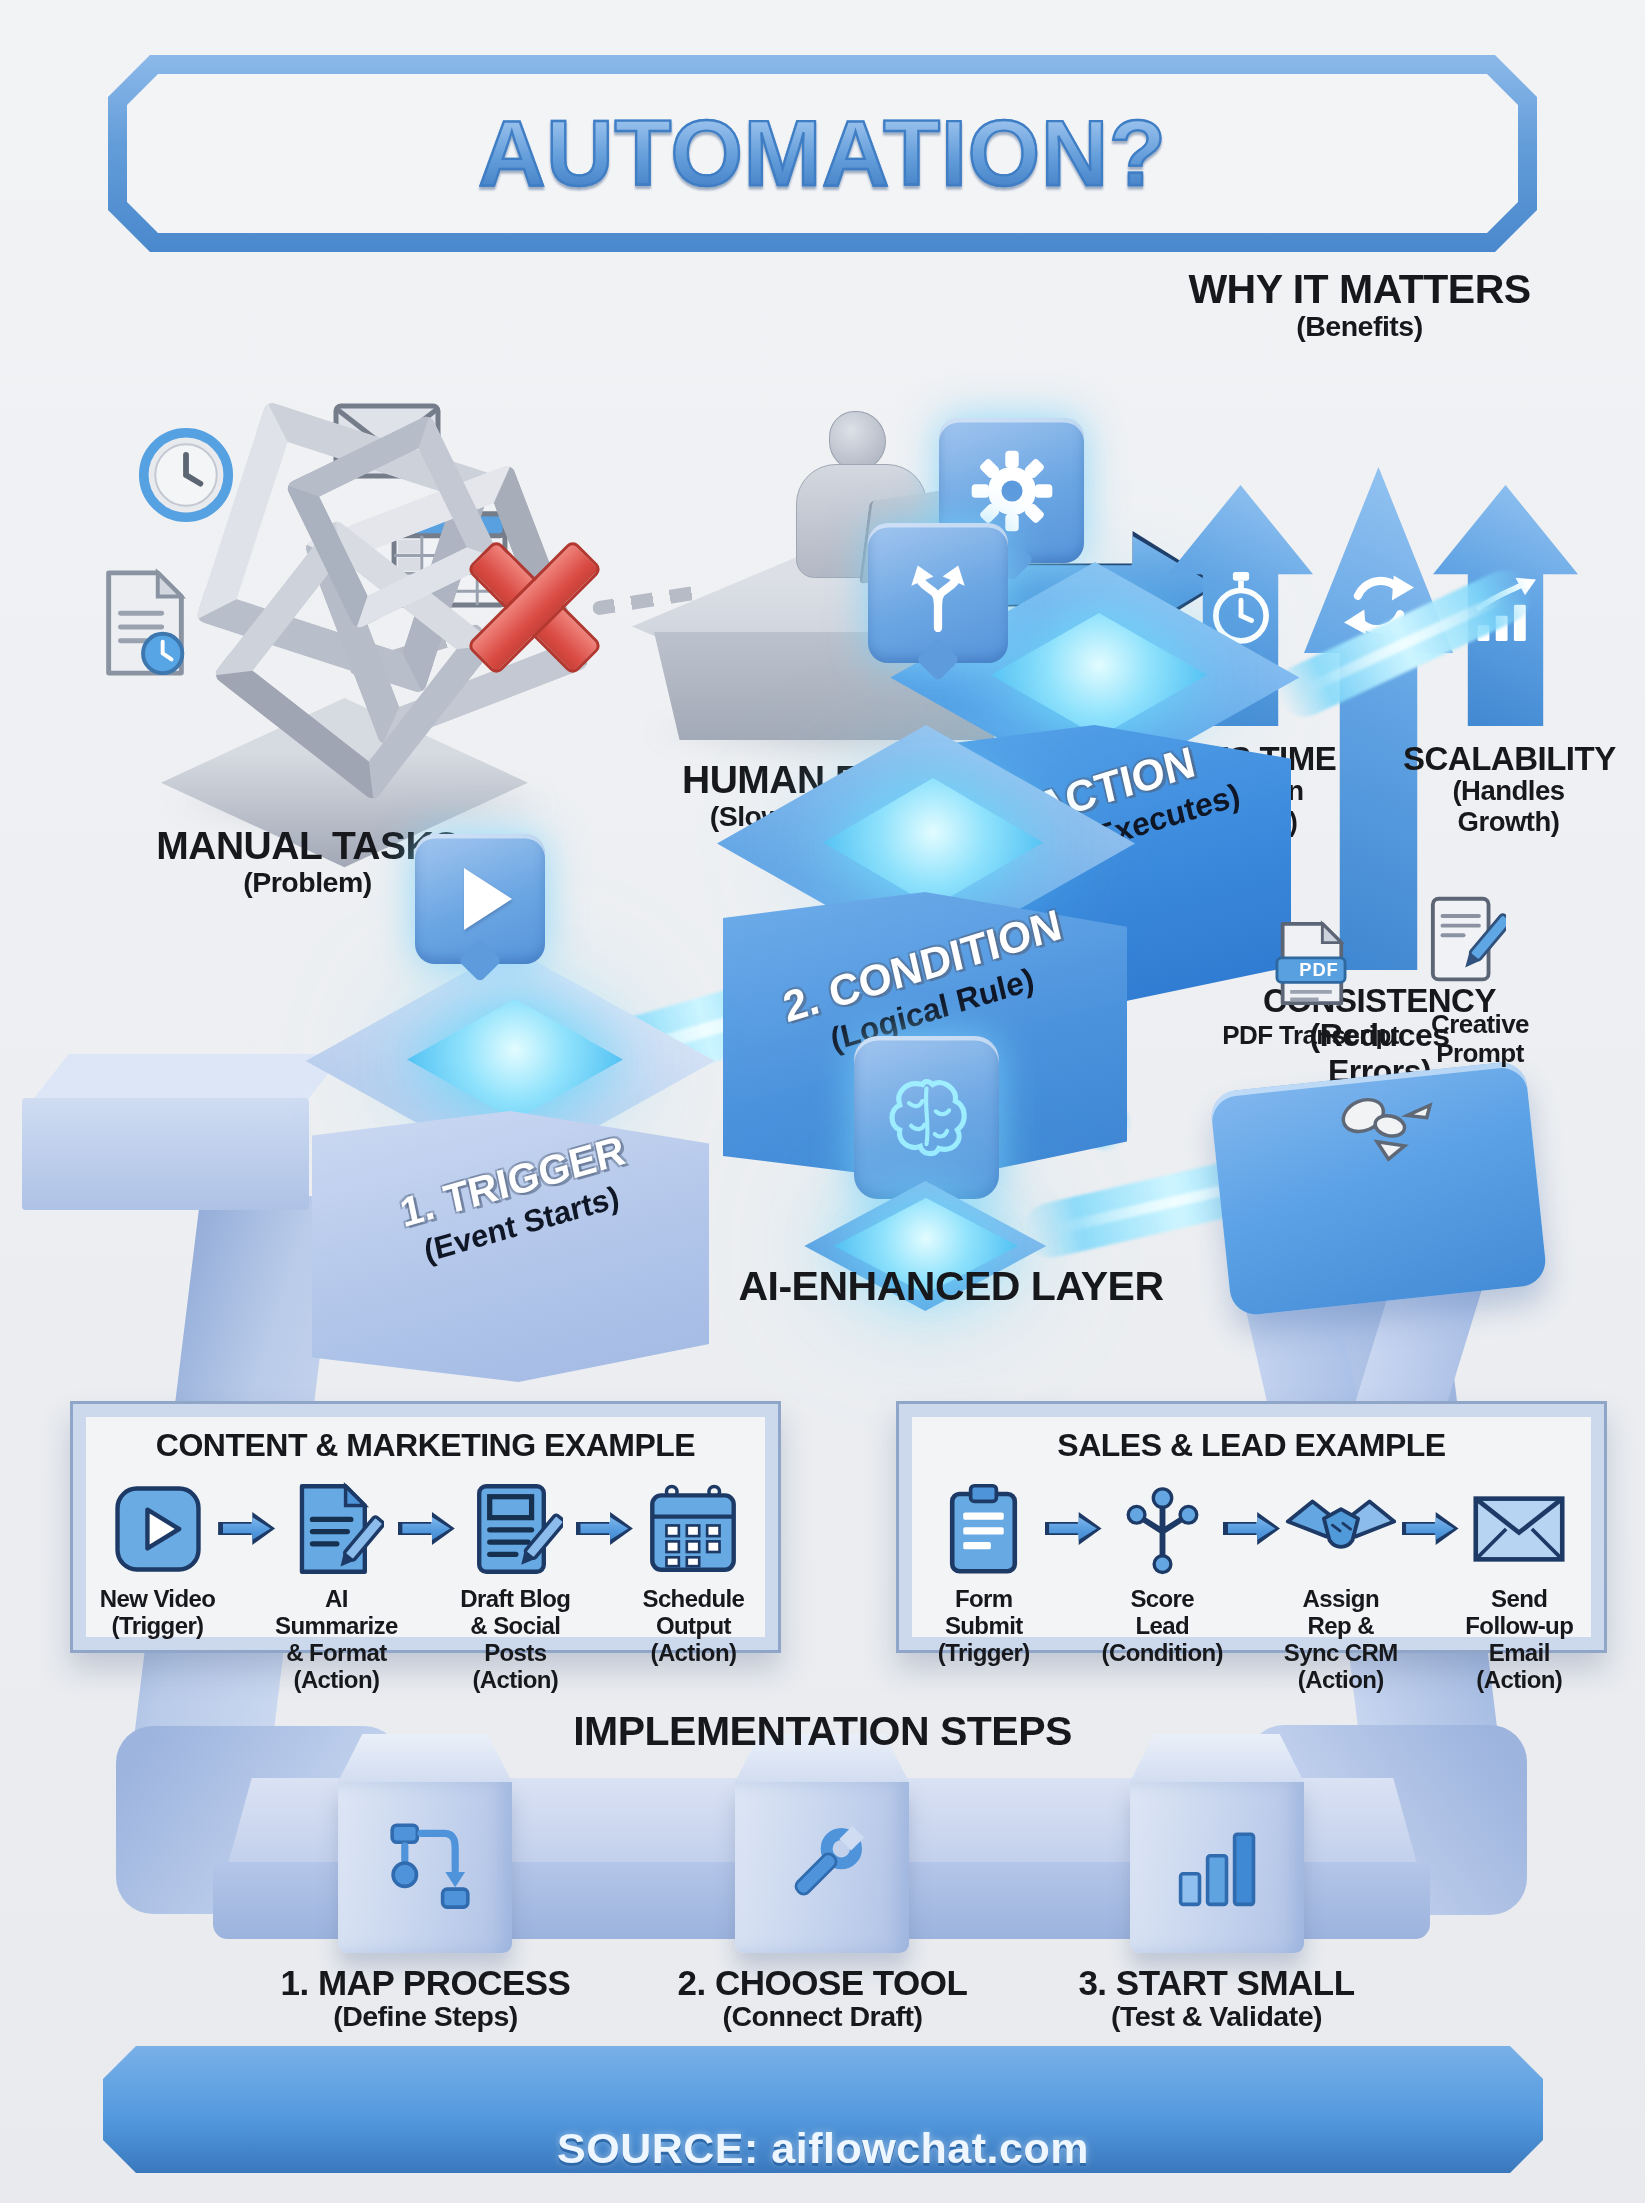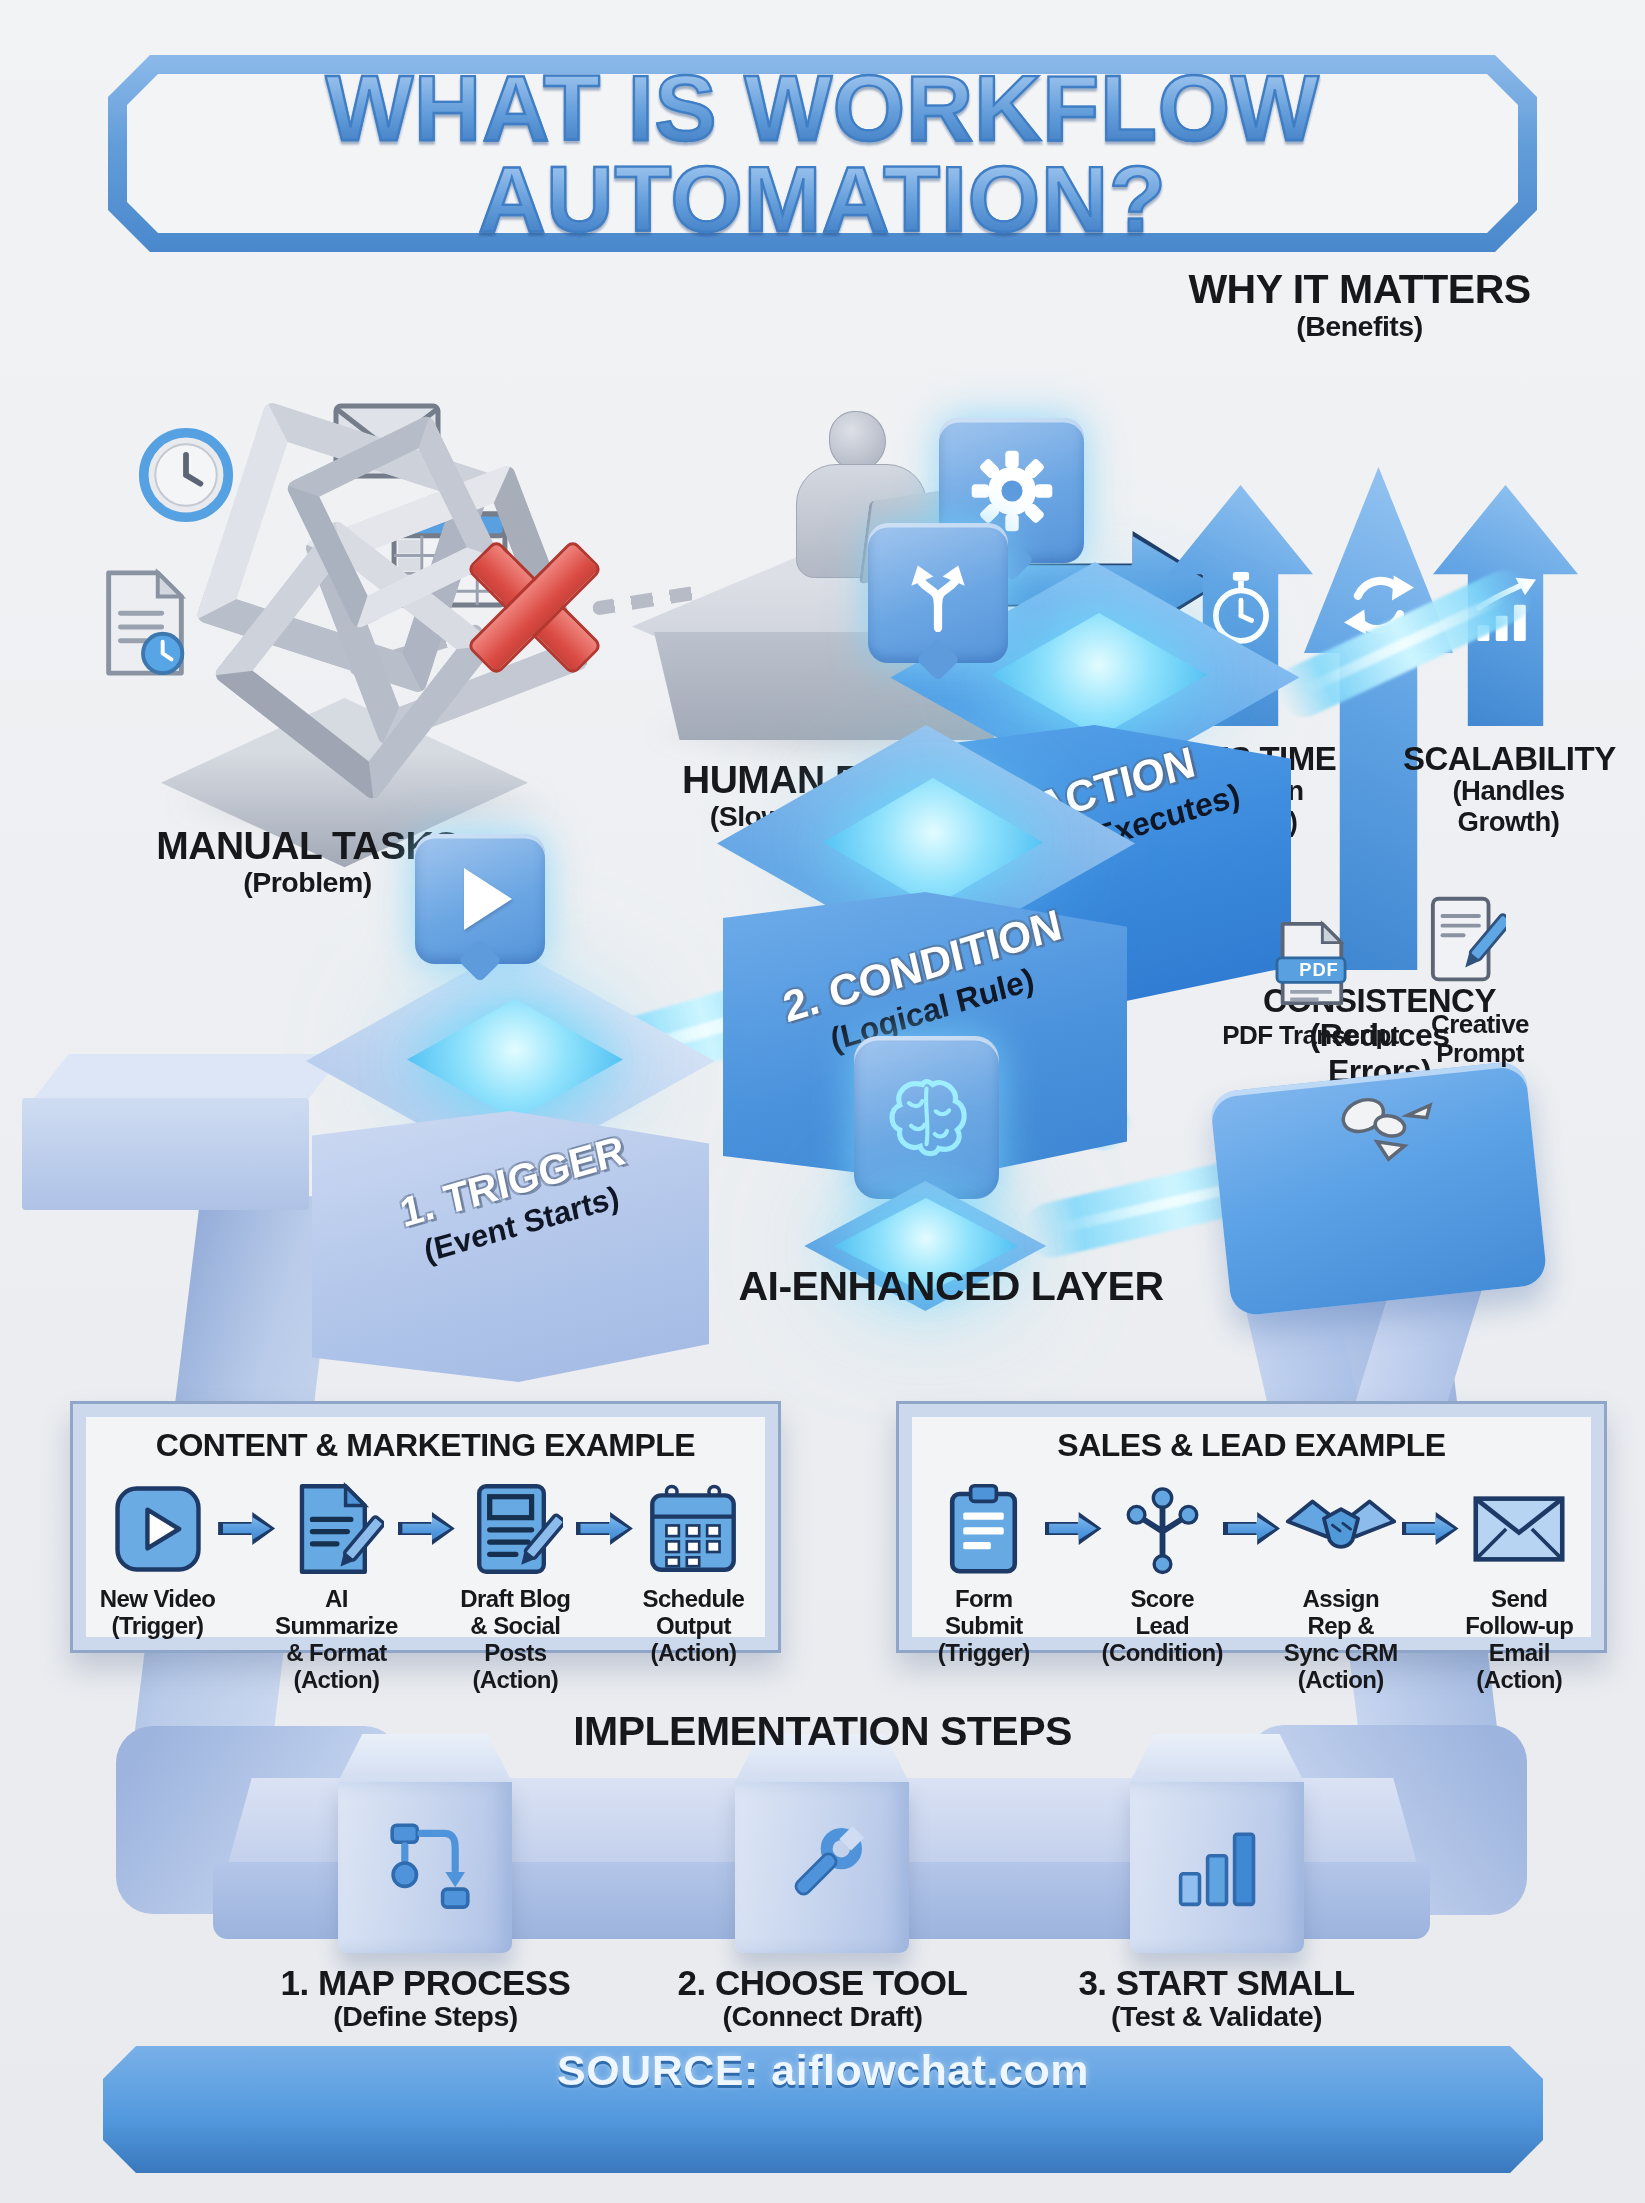--- a/index.html
+++ b/index.html
@@ -90,21 +90,21 @@
   .pillar{position:absolute;width:174px;}
   .p-top{height:48px;clip-path:polygon(14% 0,86% 0,100% 100%,0 100%);background:linear-gradient(180deg,#eaf0f9,#d2ddf1);}
   .p-front{height:171px;background:linear-gradient(100deg,#dde6f5 0%,#c5d3ed 55%,#aec1e6 100%);
     border-radius:0 0 9.2px 9.2px;display:flex;align-items:center;justify-content:center;
     box-shadow:inset -11px 0 14.7px rgba(120,150,200,.28),0 14.7px 20px rgba(90,110,150,.28);}
 
   
   .footer-banner{position:absolute;left:103px;top:2046px;width:1440px;height:127px;
     background:linear-gradient(180deg,#79b0e8 0%,#549ade 55%,#4283c8 86%,#3a77bd 100%);
     clip-path:polygon(33px 0,calc(100% - 33px) 0,100% 33px,100% calc(100% - 33px),calc(100% - 33px) 100%,33px 100%,0 calc(100% - 33px),0 33px);
-    filter:drop-shadow(0 11px 14.7px rgba(60,90,140,.4));display:flex;align-items:flex-start;justify-content:center;}
+    filter:drop-shadow(0 11px 14.7px rgba(60,90,140,.4));display:flex;align-items:flex-end;justify-content:center;}
   .footer-text{font-size:43px;font-weight:800;color:#eef6ff;letter-spacing:0.5px;
     text-shadow:0 2.8px 0 #2f6aab,0 0 7.3px rgba(255,255,255,.45);}
 </style>
 </head>
 <body>
 
 <div id="canvas">
 
   <div class="abs leg" style="left:163px;top:1189px;width:138px;height:634px;transform:rotate(7deg);
               background:linear-gradient(100deg,#93acd8 0%,#b9cbe9 45%,#ccd9f0 100%);z-index:1;"></div>
@@ -117,21 +117,20 @@
   <div class="abs" style="left:228px;top:1778px;width:1189px;height:86px;
               clip-path:polygon(2% 0,98% 0,100% 100%,0 100%);
               background:linear-gradient(180deg,#dae2f4,#c3d0ec);z-index:2;"></div>
   <div class="abs" style="left:213px;top:1862px;width:1217px;height:77px;border-radius:0 0 14.7px 14.7px;
               background:linear-gradient(180deg,#b4c6e9,#9cb3dd);z-index:2;"></div>
 
   <div class="abs" style="left:108px;top:55px;width:1429px;height:197px;">
     <div class="oct-outer"></div>
     <div class="oct-inner"></div>
     <h1 class="main-title">
-      <span>WHAT IS WORKFLOW</span>
       <span>AUTOMATION?</span>
     </h1>
   </div>
 
   <div class="abs soft-shadow" style="left:165px;top:776px;width:395px;height:55px;background:radial-gradient(ellipse,rgba(110,120,140,.35),rgba(110,120,140,0) 70%);"></div>
   <div class="abs pedestal-top" style="left:161px;top:698px;width:367px;height:184px;background:linear-gradient(180deg,#d6dae1 30%,#b0b6c2 75%,#9ba1ae 100%);"></div>
   <div class="abs" style="left:197px;top:404px;width:331px;height:367px;z-index:2;">
     <div class="ring" style="left:27.5px;top:27.5px;width:174px;height:165px;border-width:33px;border-color:#ccd1da #aeb4c1 #b9bfca #dfe2e8;transform:rotate(18deg);"></div>
     <div class="ring" style="left:138px;top:92px;width:161px;height:156px;border-width:31px;border-color:#e4e6eb #a7aeba #c3c8d2 #b6bcc8;transform:rotate(-21deg);"></div>
     <div class="ring" style="left:55px;top:156px;width:147px;height:142px;border-width:29px;border-color:#d8dbe2 #b9bfca #9fa5b2 #cdd2db;transform:rotate(38deg);"></div>

